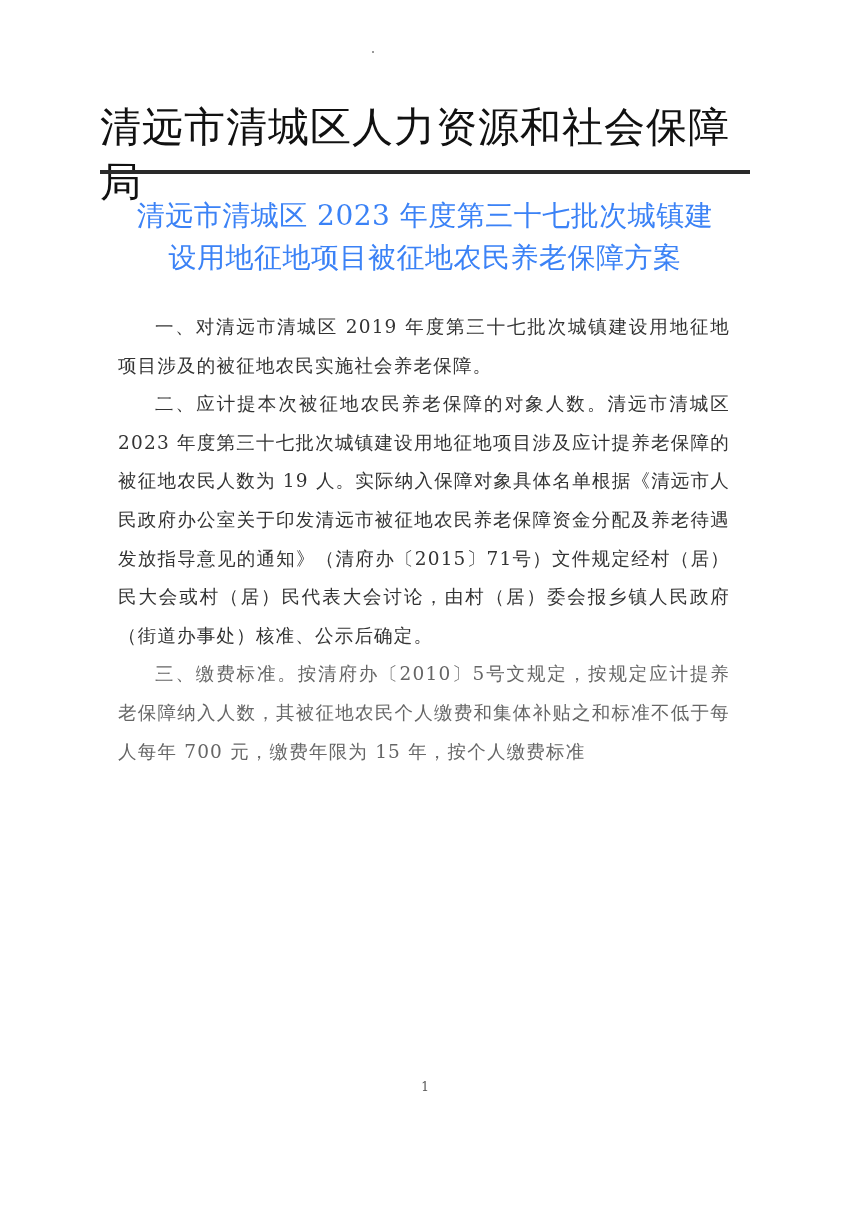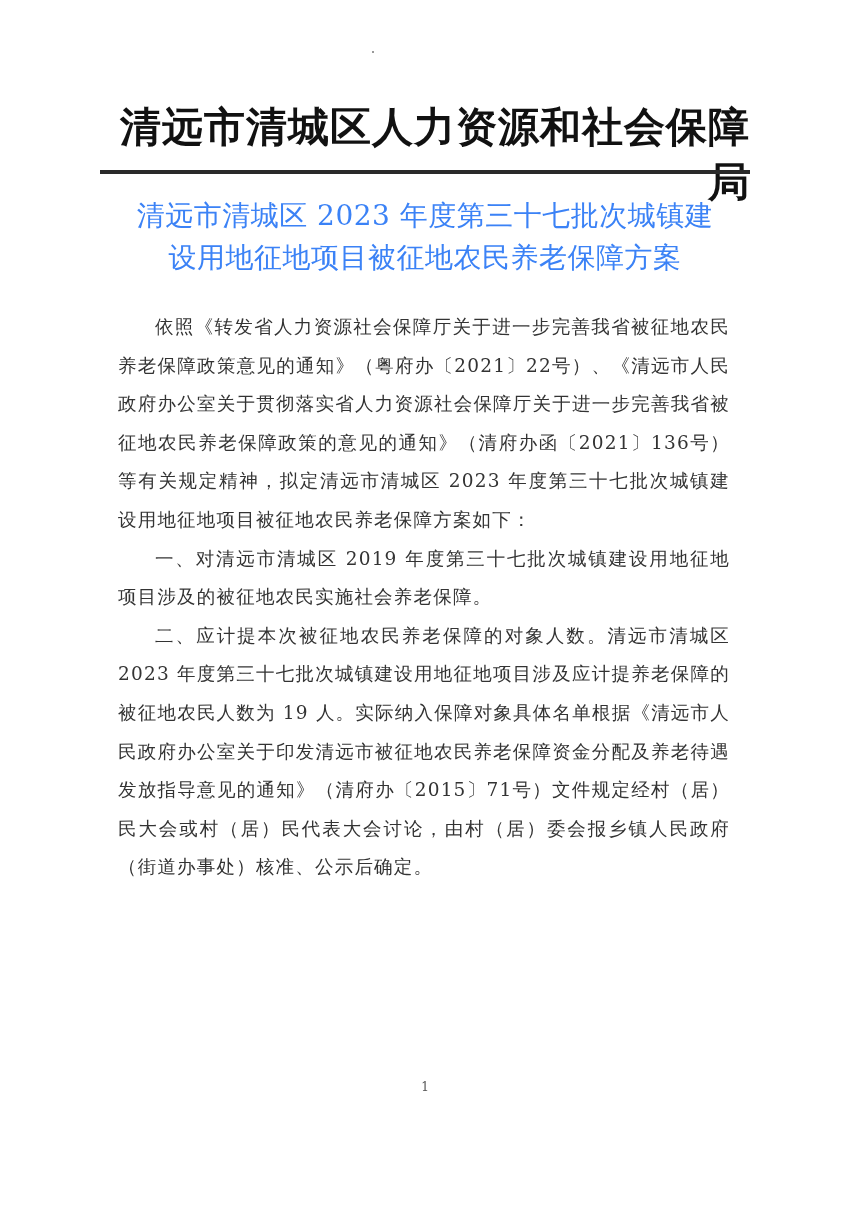--- a/index.html
+++ b/index.html
@@ -1,21 +1,21 @@
 <!DOCTYPE html>
 <html><head>
 <meta charset="utf-8">
 <style>
   html, body { margin: 0; padding: 0; background: #ffffff; }
   body { width: 850px; height: 1215px; position: relative; overflow: hidden;
          font-family: "DejaVu Serif", "Liberation Serif", serif; color: #1a1a1a; }
   .page { position: absolute; left: 0; top: 0; width: 850px; height: 1215px; background: #fff; }
   .speck { position: absolute; left: 372px; top: 51px; width: 2px; height: 2px; background: #999; }
-  .header-title { position: absolute; left: 100px; top: 100px; width: 650px; text-align: right;
-      font-family: "DejaVu Serif", serif; font-weight: bold; font-size: 41px; letter-spacing: 1px;
+  .header-title { position: absolute; left: 100px; top: 100px; width: 650px; text-align: left;
+      font-family: "DejaVu Serif", serif; font-weight: normal; font-size: 41px; letter-spacing: 1px;
       color: #111; }
   .header-rule { position: absolute; left: 100px; top: 170px; width: 650px; height: 4px; background: #2a2a2a; }
   .doc-title { position: absolute; left: 110px; top: 195px; width: 630px; text-align: center;
       font-size: 28px; line-height: 42px; color: #3b82f6; letter-spacing: 0.5px; }
   .body-text { position: absolute; left: 118px; top: 308px; width: 612px; font-size: 18.5px;
       line-height: 38.6px; color: #333; text-align: justify; letter-spacing: 1.2px; }
   .body-text p { margin: 0; text-indent: 2em; }
   .body-text p.faded { color: #666; }
   .page-number { position: absolute; left: 0; top: 1080px; width: 850px; text-align: center;
       font-size: 12px; color: #555; }
@@ -28,19 +28,19 @@
 
   <div class="header-title">清远市清城区人力资源和社会保障局</div>
   <div class="header-rule"></div>
 
   <div class="doc-title">
     <div>清远市清城区 2023 年度第三十七批次城镇建</div>
     <div>设用地征地项目被征地农民养老保障方案</div>
   </div>
 
   <div class="body-text">
-    <p>依照《转发省人力资源社会保障厅关于进一步完善我省被征地农民养老保障政策意见的通知》（粤府办〔2021〕22号）、《清远市人民政府办公室关于贯彻落实省人力资源社会保障厅关于进一步完善我省被征地农民养老保障政策的意见的通知》（清府办函〔2021〕136号）等有关规定精神，拟定清远市清城区 2023 年度第三十七批次城镇建设用地征地项目被征地农民养老保障方案如下：</p>
     <p>一、对清远市清城区 2019 年度第三十七批次城镇建设用地征地项目涉及的被征地农民实施社会养老保障。</p>
     <p>二、应计提本次被征地农民养老保障的对象人数。清远市清城区 2023 年度第三十七批次城镇建设用地征地项目涉及应计提养老保障的被征地农民人数为 19 人。实际纳入保障对象具体名单根据《清远市人民政府办公室关于印发清远市被征地农民养老保障资金分配及养老待遇发放指导意见的通知》（清府办〔2015〕71号）文件规定经村（居）民大会或村（居）民代表大会讨论，由村（居）委会报乡镇人民政府（街道办事处）核准、公示后确定。</p>
+    <p class="faded">三、缴费标准。按清府办〔2010〕5号文规定，按规定应计提养老保障纳入人数，其被征地农民个人缴费和集体补贴之和标准不低于每人每年 700 元，缴费年限为 15 年，按个人缴费标准</p>
   </div>
 
   <div class="page-number">1</div>
 </div>
 
 </body></html>

